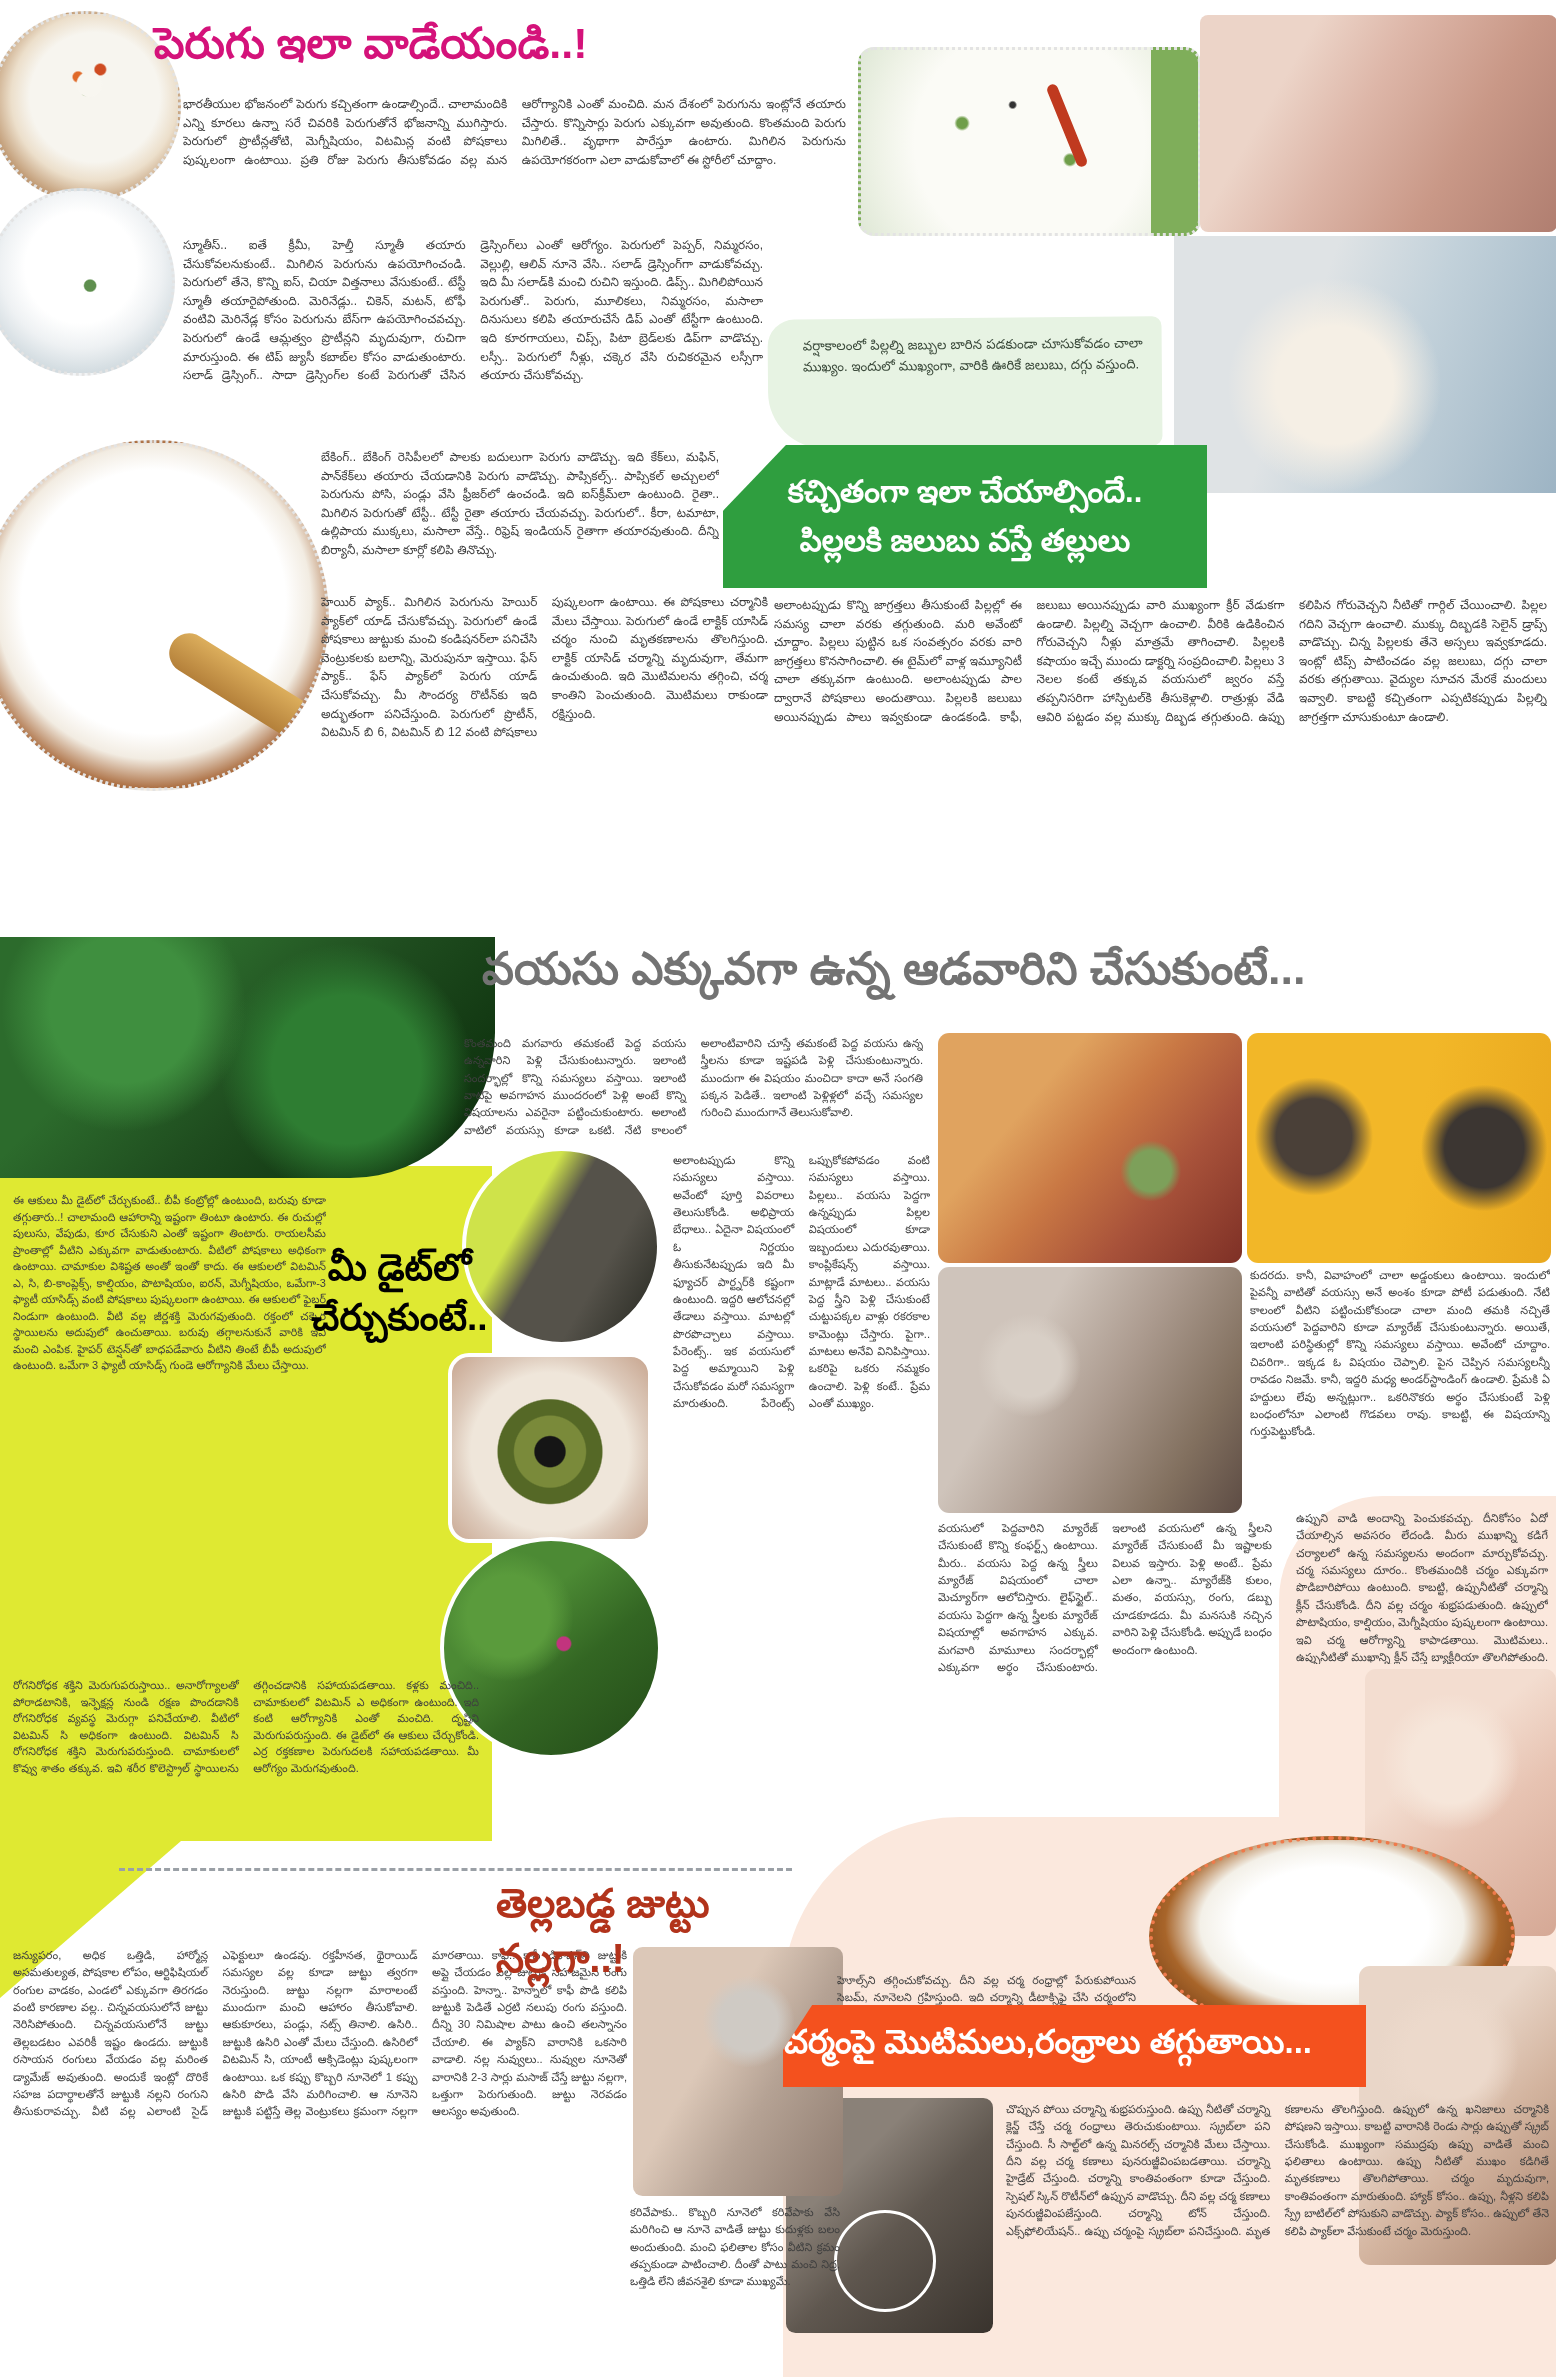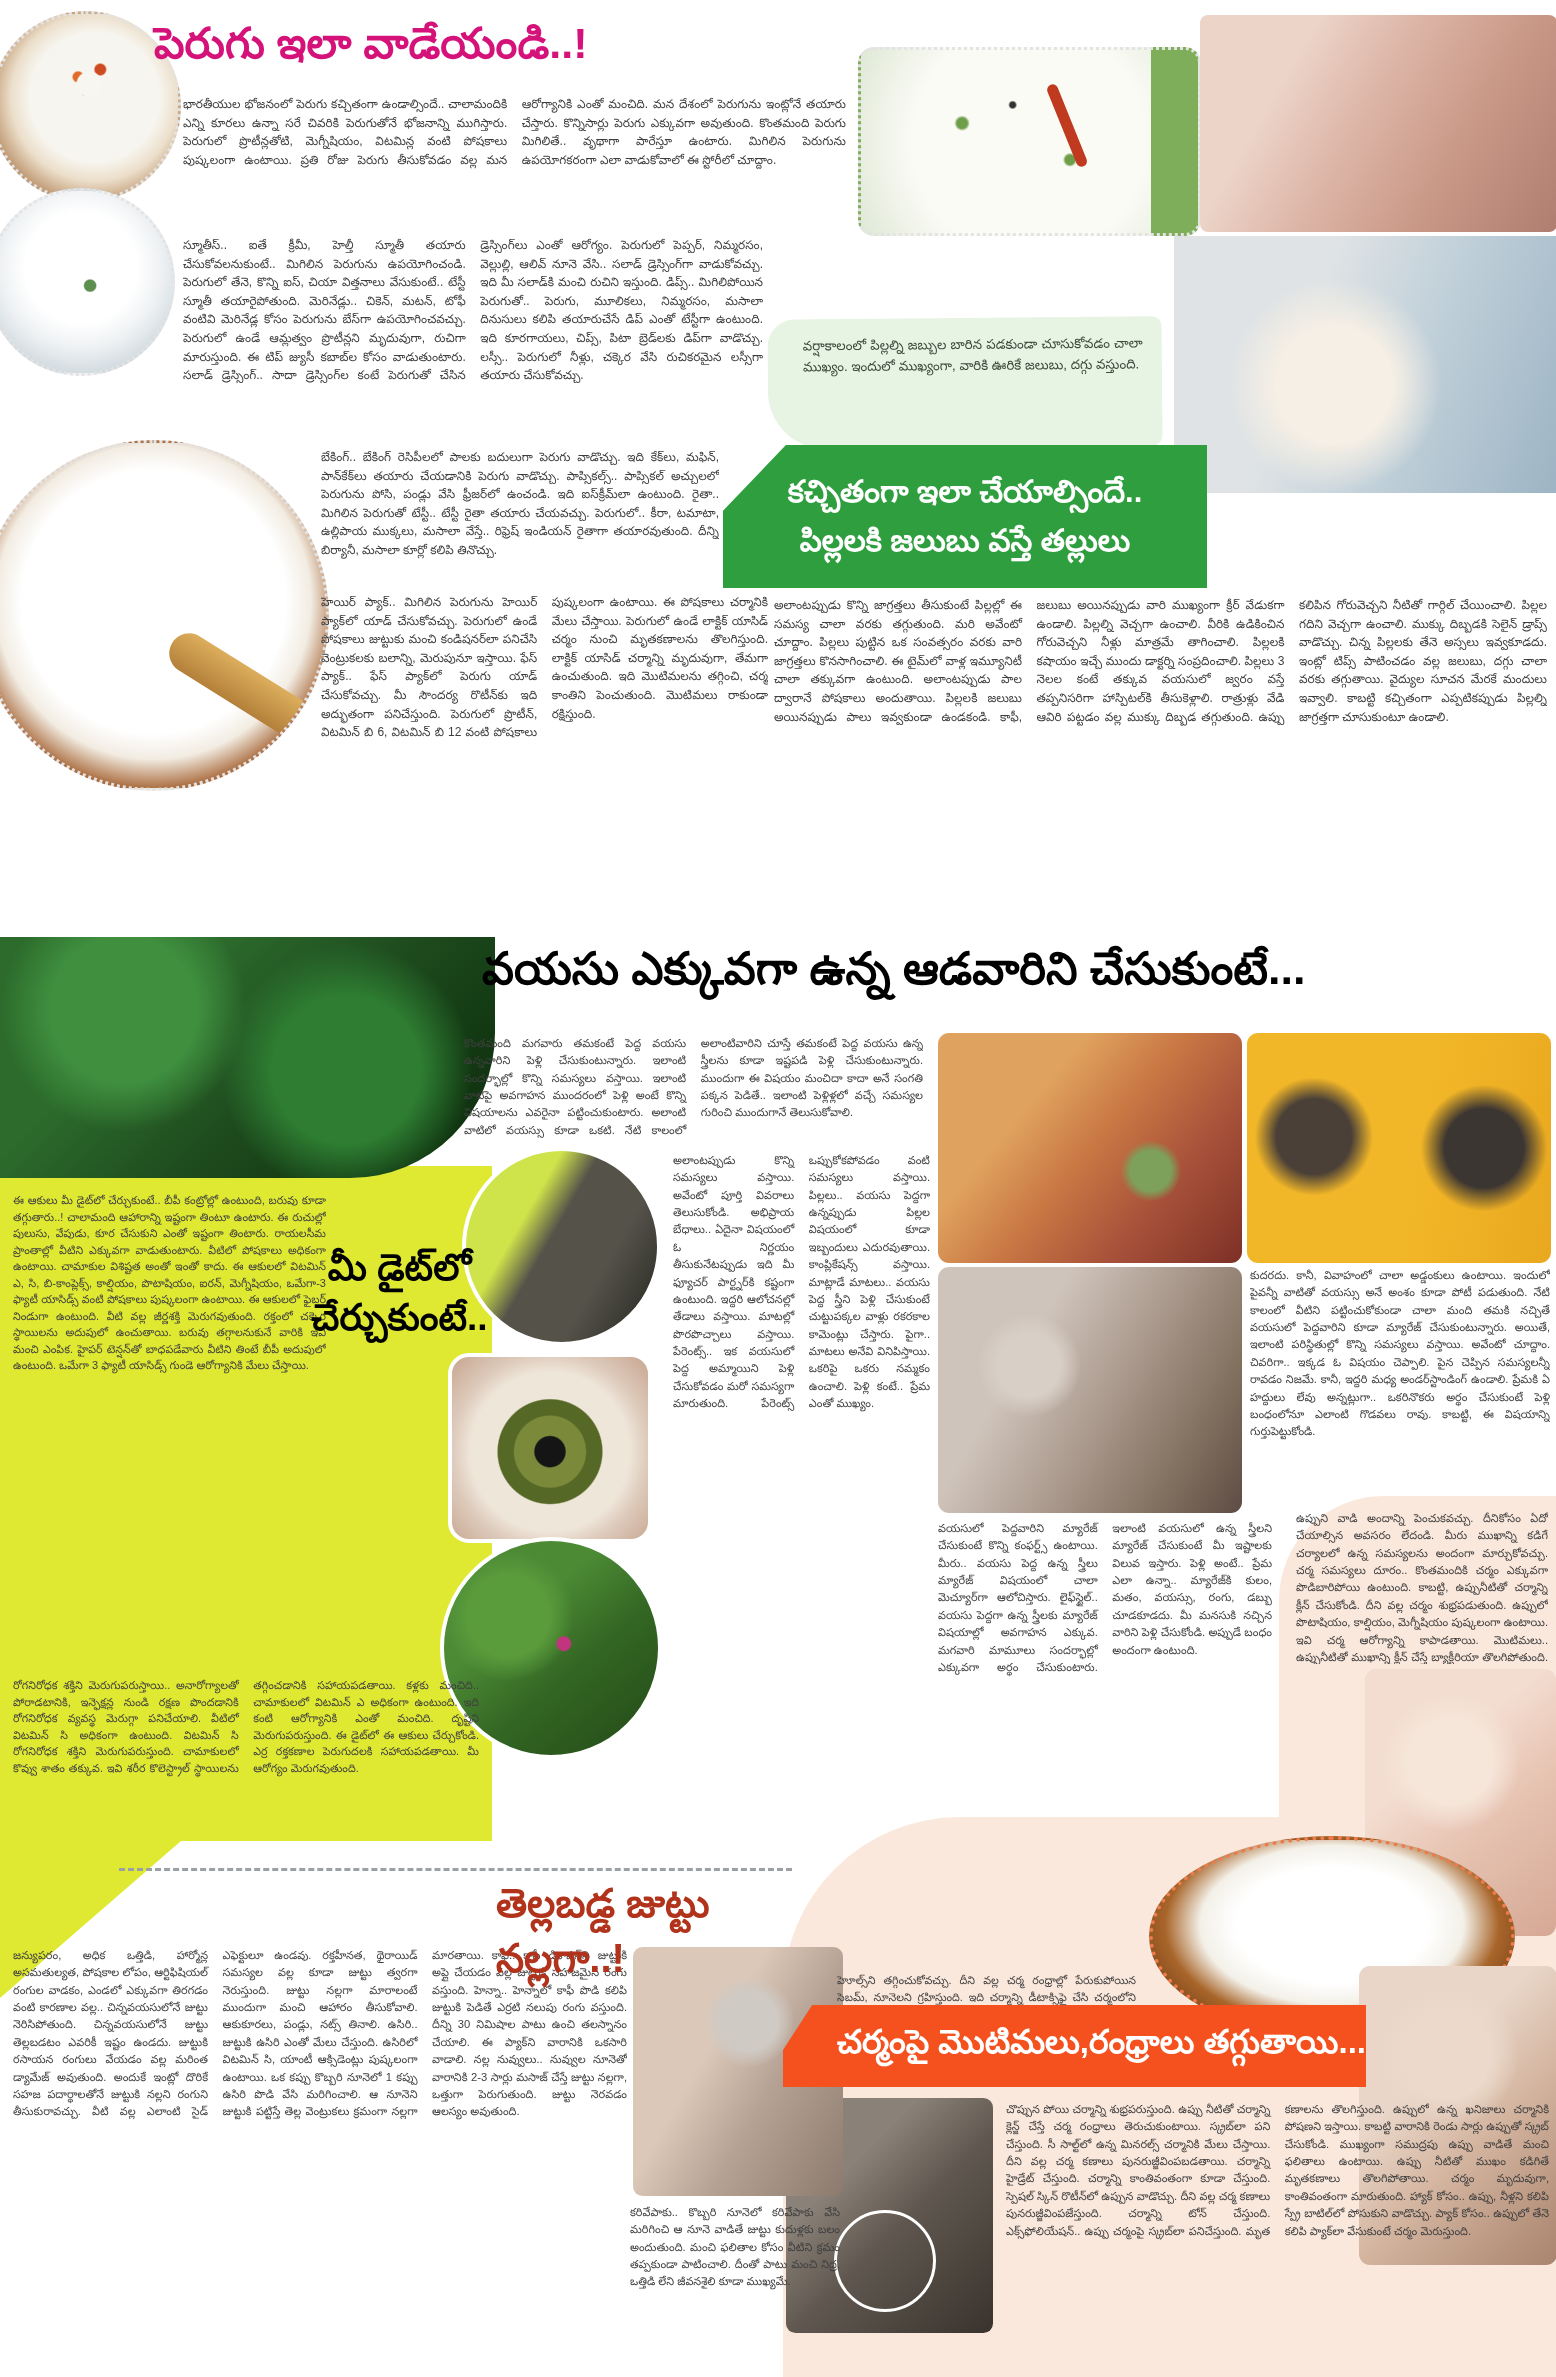--- a/index.html
+++ b/index.html
@@ -67,21 +67,21 @@
       radial-gradient(ellipse at 50% 44%, #ffffff 0 38%, #f3f0e8 52%, #a8652a 66%, #7a4218 82%, #542c10 100%);}
   .ph-woman2{border-radius:11.2px;background:
       radial-gradient(circle at 45% 30%, #ecd9cb 0 18%, transparent 30%),
       linear-gradient(135deg,#e9d6c8 0 35%,#d3b49f 60%,#a9836d 100%);}
   .ph-mancircle{border-radius:9.6px;background:
       linear-gradient(135deg,#8a8178 0 30%,#5f574f 55%,#39332d 100%);}
   .banner-green{background:#2f9e3f;clip-path:polygon(13% 0,100% 0,100% 100%,0 100%,0 46%);
       display:flex;flex-direction:column;justify-content:center;align-items:center;z-index:4;}
   .banner-green .l{color:#fff;font-weight:800;font-size:31px;line-height:1.55;white-space:nowrap;}
   .banner-orange{background:#f4511e;clip-path:polygon(5% 0,100% 0,100% 100%,0 100%,0 55%);
-      display:flex;align-items:center;justify-content:flex-end;z-index:4;}
+      display:flex;align-items:center;justify-content:flex-start;z-index:4;}
   .banner-orange .l{color:#fff;font-weight:800;font-size:33px;white-space:nowrap;}
   .greenbox{background:#e7f3e3;border-radius:27px 9.6px 9.6px 56px;z-index:3;
       padding:16px 19px 11.2px 35px;box-sizing:border-box;transform:rotate(-0.5deg);}
   .greenbox p{margin:0;font-size:13.3px;line-height:1.6;color:#3b4a3b;text-align:justify;}
   .yellow{background:#dfe932;z-index:1;}
   .peach{background:#fbe8dd;z-index:1;}
   .dash{border-top:3.2px dashed #9aa0a6;z-index:3;}
   .spoon{position:absolute;width:201px;height:40px;border-radius:21px;
       background:linear-gradient(#dcae5c,#b4803a);transform:rotate(32deg);right:-32px;bottom:72px;}
   .chili{position:absolute;width:88px;height:11.2px;border-radius:6.4px;background:#c03a1f;
@@ -117,21 +117,21 @@
     <p>వర్షాకాలంలో పిల్లల్ని జబ్బుల బారిన పడకుండా చూసుకోవడం చాలా ముఖ్యం. ఇందులో ముఖ్యంగా, వారికి ఊరికే జలుబు, దగ్గు వస్తుంది.</p>
   </div>
 
   <div class="abs banner-green" style="left:723px;top:445px;width:484px;height:143px;">
     <div class="l">కచ్చితంగా ఇలా చేయాల్సిందే..</div>
     <div class="l">పిల్లలకి జలుబు వస్తే తల్లులు</div>
   </div>
 
   <div class="abs txt cols3" style="left:774px;top:596px;width:773px;height:331px;">అలాంటప్పుడు కొన్ని జాగ్రత్తలు తీసుకుంటే పిల్లల్లో ఈ సమస్య చాలా వరకు తగ్గుతుంది. మరి అవేంటో చూద్దాం. పిల్లలు పుట్టిన ఒక సంవత్సరం వరకు వారి జాగ్రత్తలు కొనసాగించాలి. ఈ టైమ్‌లో వాళ్ల ఇమ్యూనిటీ చాలా తక్కువగా ఉంటుంది. అలాంటప్పుడు పాల ద్వారానే పోషకాలు అందుతాయి. పిల్లలకి జలుబు అయినప్పుడు పాలు ఇవ్వకుండా ఉండకండి. కాఫీ, జలుబు అయినప్పుడు వారి ముఖ్యంగా క్రీర్ వేడుకగా ఉండాలి. పిల్లల్ని వెచ్చగా ఉంచాలి. వీరికి ఉడికించిన గోరువెచ్చని నీళ్లు మాత్రమే తాగించాలి. పిల్లలకి కషాయం ఇచ్చే ముందు డాక్టర్ని సంప్రదించాలి. పిల్లలు 3 నెలల కంటే తక్కువ వయసులో జ్వరం వస్తే తప్పనిసరిగా హాస్పిటల్‌కి తీసుకెళ్లాలి. రాత్రుళ్లు వేడి ఆవిరి పట్టడం వల్ల ముక్కు దిబ్బడ తగ్గుతుంది. ఉప్పు కలిపిన గోరువెచ్చని నీటితో గార్గిల్ చేయించాలి. పిల్లల గదిని వెచ్చగా ఉంచాలి. ముక్కు దిబ్బడకి సెలైన్ డ్రాప్స్ వాడొచ్చు. చిన్న పిల్లలకు తేనె అస్సలు ఇవ్వకూడదు. ఇంట్లో టిప్స్ పాటించడం వల్ల జలుబు, దగ్గు చాలా వరకు తగ్గుతాయి. వైద్యుల సూచన మేరకే మందులు ఇవ్వాలి. కాబట్టి కచ్చితంగా ఎప్పటికప్పుడు పిల్లల్ని జాగ్రత్తగా చూసుకుంటూ ఉండాలి.</div>
 
-  <div class="abs headline" style="left:482px;top:943px;width:1068px;font-size:45px;color:#000000;">వయసు ఎక్కువగా ఉన్న ఆడవారిని చేసుకుంటే...</div>
+  <div class="abs headline" style="left:482px;top:943px;width:1068px;font-size:45px;color:#737373;">వయసు ఎక్కువగా ఉన్న ఆడవారిని చేసుకుంటే...</div>
 
   <div class="abs txt cols2" style="left:464px;top:1035px;width:459px;height:111px;font-size:11.2px;">కొంతమంది మగవారు తమకంటే పెద్ద వయసు ఉన్నవారిని పెళ్లి చేసుకుంటున్నారు. ఇలాంటి సందర్భాల్లో కొన్ని సమస్యలు వస్తాయి. ఇలాంటి వాటిపై అవగాహన ముందరంలో పెళ్లి అంటే కొన్ని విషయాలను ఎవరైనా పట్టించుకుంటారు. అలాంటి వాటిలో వయస్సు కూడా ఒకటి. నేటి కాలంలో అలాంటివారిని చూస్తే తమకంటే పెద్ద వయసు ఉన్న స్త్రీలను కూడా ఇష్టపడి పెళ్లి చేసుకుంటున్నారు. ముందుగా ఈ విషయం మంచిదా కాదా అనే సంగతి పక్కన పెడితే.. ఇలాంటి పెళ్లిళ్లలో వచ్చే సమస్యల గురించి ముందుగానే తెలుసుకోవాలి.</div>
   <div class="abs txt cols2" style="left:673px;top:1152px;width:257px;height:601px;font-size:11.2px;">అలాంటప్పుడు కొన్ని సమస్యలు వస్తాయి. అవేంటో పూర్తి వివరాలు తెలుసుకోండి. అభిప్రాయ బేధాలు.. ఏదైనా విషయంలో ఓ నిర్ణయం తీసుకునేటప్పుడు ఇది మీ ఫ్యూచర్ పార్ట్నర్‌కి కష్టంగా ఉంటుంది. ఇద్దరి ఆలోచనల్లో తేడాలు వస్తాయి. మాటల్లో పొరపొచ్చాలు వస్తాయి. పేరెంట్స్.. ఇక వయసులో పెద్ద అమ్మాయిని పెళ్లి చేసుకోవడం మరో సమస్యగా మారుతుంది. పేరెంట్స్ ఒప్పుకోకపోవడం వంటి సమస్యలు వస్తాయి. పిల్లలు.. వయసు పెద్దగా ఉన్నప్పుడు పిల్లల విషయంలో కూడా ఇబ్బందులు ఎదురవుతాయి. కాంప్లికేషన్స్ వస్తాయి. మాట్లాడే మాటలు.. వయసు పెద్ద స్త్రీని పెళ్లి చేసుకుంటే చుట్టుపక్కల వాళ్లు రకరకాల కామెంట్లు చేస్తారు. పైగా.. మాటలు అనేవి వినిపిస్తాయి. ఒకరిపై ఒకరు నమ్మకం ఉంచాలి. పెళ్లి కంటే.. ప్రేమ ఎంతో ముఖ్యం.</div>
   <div class="abs txt cols2" style="left:938px;top:1520px;width:334px;height:294px;font-size:11.2px;">వయసులో పెద్దవారిని మ్యారేజ్ చేసుకుంటే కొన్ని కంఫర్ట్స్ ఉంటాయి. మీరు.. వయసు పెద్ద ఉన్న స్త్రీలు మ్యారేజ్ విషయంలో చాలా మెచ్యూర్‌గా ఆలోచిస్తారు. లైఫ్‌స్టైల్.. వయసు పెద్దగా ఉన్న స్త్రీలకు మ్యారేజ్ విషయాల్లో అవగాహన ఎక్కువ. మగవారి మామూలు సందర్భాల్లో ఎక్కువగా అర్థం చేసుకుంటారు. ఇలాంటి వయసులో ఉన్న స్త్రీలని మ్యారేజ్ చేసుకుంటే మీ ఇష్టాలకు విలువ ఇస్తారు. పెళ్లి అంటే.. ప్రేమ ఎలా ఉన్నా.. మ్యారేజ్‌కి కులం, మతం, వయస్సు, రంగు, డబ్బు చూడకూడదు. మీ మనసుకి నచ్చిన వారిని పెళ్లి చేసుకోండి. అప్పుడే బంధం అందంగా ఉంటుంది.</div>
   <div class="abs txt" style="left:1250px;top:1267px;width:300px;height:227px;font-size:11.2px;">కుదరదు. కానీ, వివాహంలో చాలా అడ్డంకులు ఉంటాయి. ఇందులో పైవన్నీ వాటితో వయస్సు అనే అంశం కూడా పోటీ పడుతుంది. నేటి కాలంలో వీటిని పట్టించుకోకుండా చాలా మంది తమకి నచ్చితే వయసులో పెద్దవారిని కూడా మ్యారేజ్ చేసుకుంటున్నారు. అయితే, ఇలాంటి పరిస్థితుల్లో కొన్ని సమస్యలు వస్తాయి. అవేంటో చూద్దాం. చివరిగా.. ఇక్కడ ఓ విషయం చెప్పాలి. పైన చెప్పిన సమస్యలన్నీ రావడం నిజమే. కానీ, ఇద్దరి మధ్య అండర్‌స్టాండింగ్ ఉండాలి. ప్రేమకి ఏ హద్దులు లేవు అన్నట్లుగా.. ఒకరినొకరు అర్థం చేసుకుంటే పెళ్లి బంధంలోనూ ఎలాంటి గొడవలు రావు. కాబట్టి, ఈ విషయాన్ని గుర్తుపెట్టుకోండి.</div>
 
   <div class="abs ph ph-wedding" style="left:938px;top:1033px;width:304px;height:230px;"></div>
   <div class="abs ph ph-couple" style="left:1247px;top:1033px;width:304px;height:230px;"></div>
   <div class="abs ph ph-women" style="left:938px;top:1267px;width:304px;height:246px;"></div>
 

